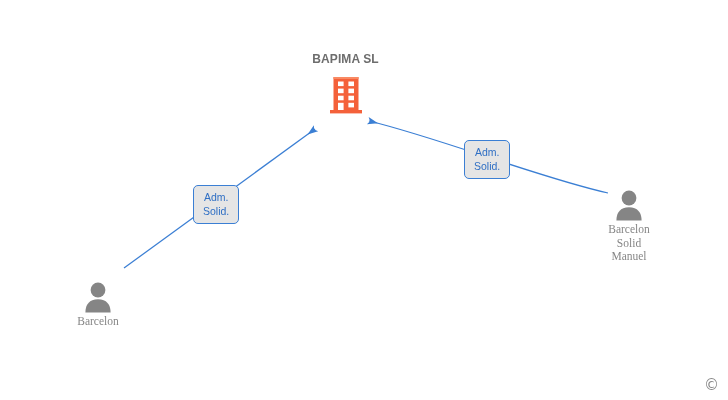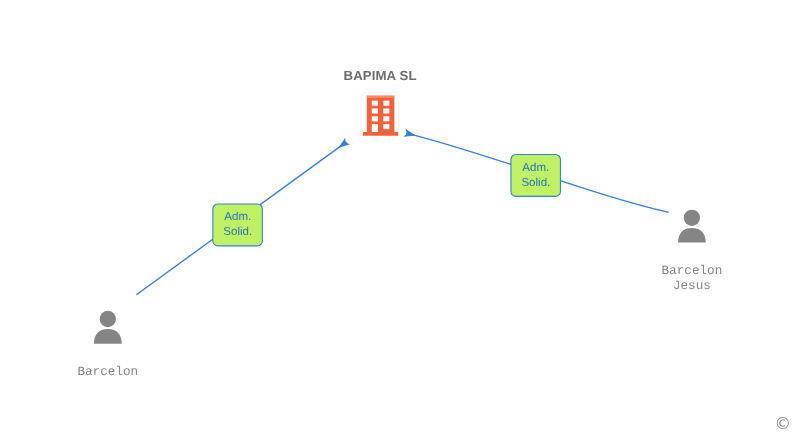--- a/index.html
+++ b/index.html
@@ -22,21 +22,21 @@
     left: 0;
     top: 0;
     width: 728px;
     height: 400px;
   }
 
   
   .company-node {
     position: absolute;
     left: 283px;
-    top: 62px;
+    top: 52px;
     width: 125px;
     text-align: center;
   }
   .company-title {
     font-family: "Liberation Sans", sans-serif;
     font-size: 12px;
     font-weight: bold;
     color: #6d6d6d;
     letter-spacing: 0.1px;
     line-height: 14px;
@@ -52,37 +52,37 @@
   .person-node {
     position: absolute;
     text-align: center;
     width: 120px;
   }
   .person-icon-wrap {
     display: flex;
     justify-content: center;
   }
   .person-label {
-    margin-top: 19px;
-    font-family: Liberation Mono, monospace;
+    margin-top: 2px;
+    font-family: Liberation Serif, serif;
     font-size: 11.5px;
     color: #868686;
     line-height: 13.5px;
   }
   .person-label span {
     display: block;
     white-space: nowrap;
   }
   #person-left  { left: 38px;  top: 281px; }
   #person-right { left: 569px; top: 189px; }
 
   
   .rel-box {
     position: absolute;
-    background: #bef264;
+    background: #e5e5e5;
     border: 1.4px solid #3b7fd4;
     border-radius: 5px;
     box-sizing: border-box;
     font-family: "Liberation Sans", sans-serif;
     font-size: 10.5px;
     color: #2f6fc4;
     line-height: 14px;
     padding: 4px 9px 5px 9px;
     text-align: center;
     white-space: nowrap;
@@ -173,21 +173,22 @@
 
   <div class="person-node" id="person-right">
     <div class="person-icon-wrap">
       <svg width="34" height="32" viewBox="0 0 34 32" xmlns="http://www.w3.org/2000/svg">
         <circle cx="17" cy="9" r="7.4" fill="#858585"></circle>
         <path d="M17,18.2 C25.6,18.2 29.6,23.6 29.6,31.4 L4.4,31.4 C4.4,23.6 8.4,18.2 17,18.2 Z" fill="#858585"></path>
       </svg>
     </div>
     <div class="person-label">
       <span>Barcelon</span>
-      <span>Jesus</span>
+      <span>Solid</span>
+      <span>Manuel</span>
     </div>
   </div>
 
   <div class="rel-box" id="rel-left">
     <span>Adm.</span>
     <span>Solid.</span>
   </div>
 
   <div class="rel-box" id="rel-right">
     <span>Adm.</span>

